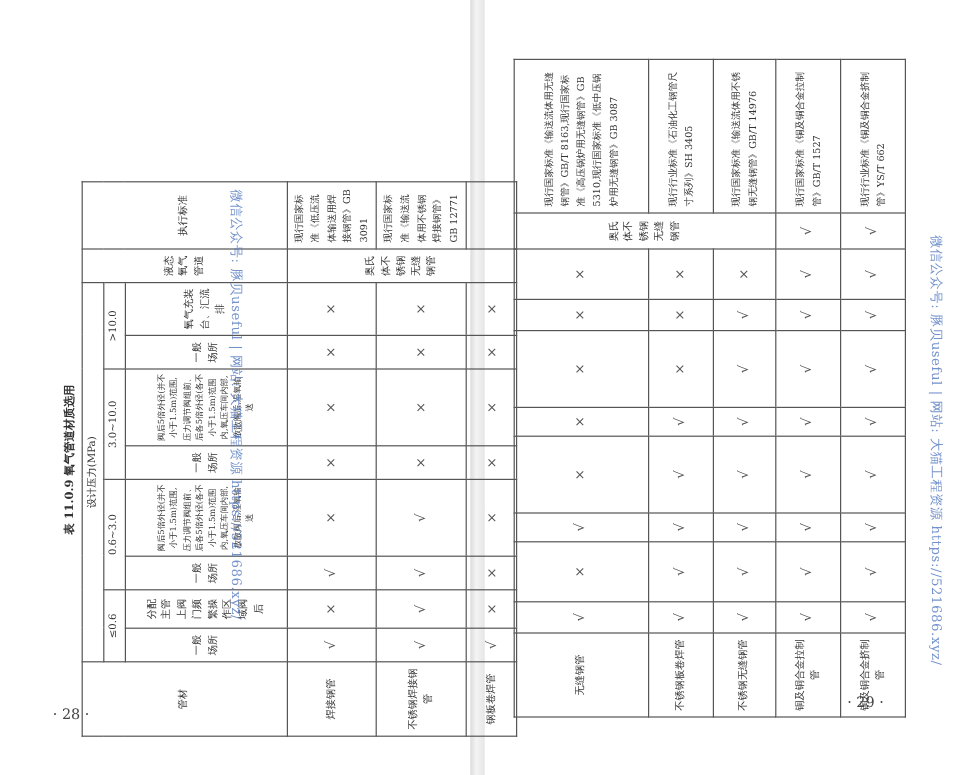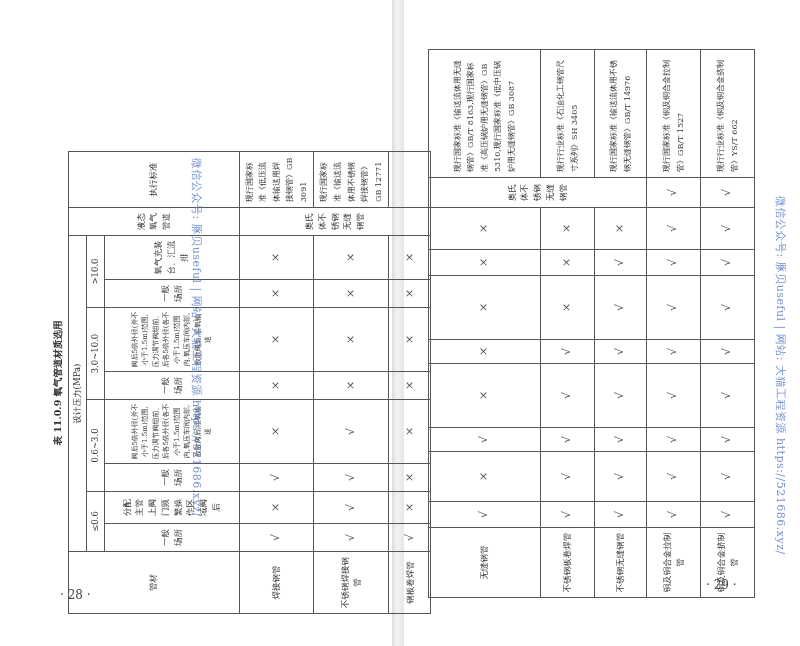--- a/index.html
+++ b/index.html
@@ -185,17 +185,17 @@
       <td class="sym">√</td>
       <td class="sym">√</td>
       <td class="sym">√</td>
       <td class="sym">√</td>
       <td class="std">现行行业标准《铜及铜合金挤制管》YS/T 662</td>
     </tr>
   </tbody>
     </table>
 </div>
 
-<div class="page-num" style="left:60px; top:588px;">· 28 ·</div>
+<div class="page-num" style="left:44px; top:588px;">· 28 ·</div>
 <div class="page-num" style="left:706px; top:578px;">· 29 ·</div>
 
 <div class="watermark" style="left:204px; top:158px;">微信公众号: 豚贝useful | 网站: 大猫工程资源 https://521686.xyz/</div>
 <div class="watermark" style="left:788px; top:196px;">微信公众号: 豚贝useful | 网站: 大猫工程资源 https://521686.xyz/</div>
 
 </body></html>

